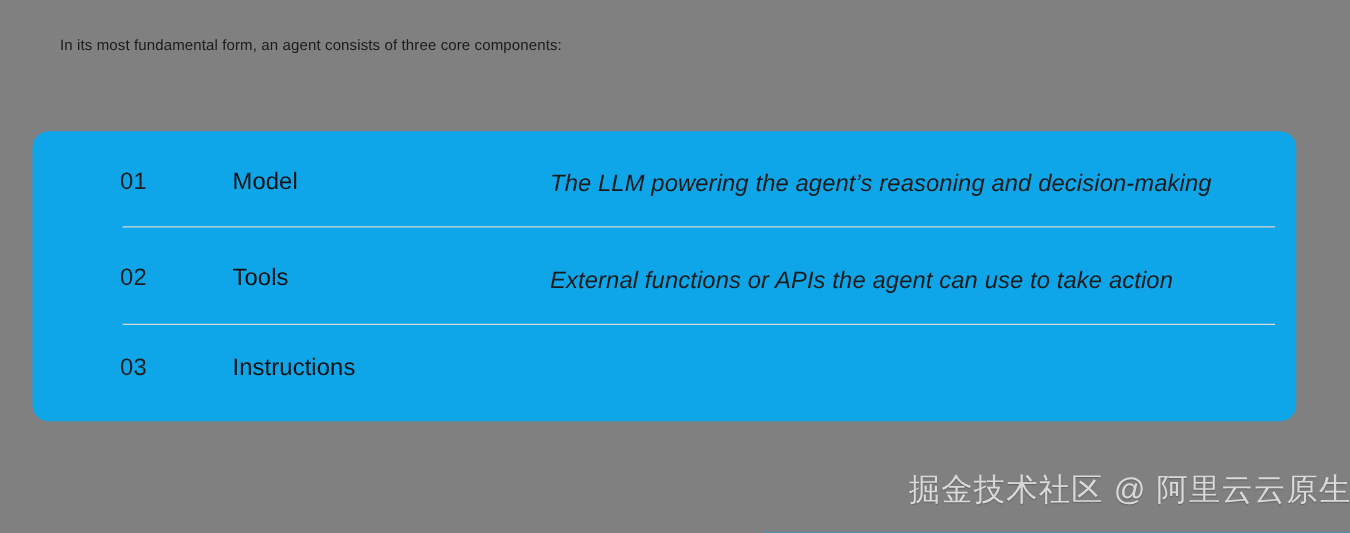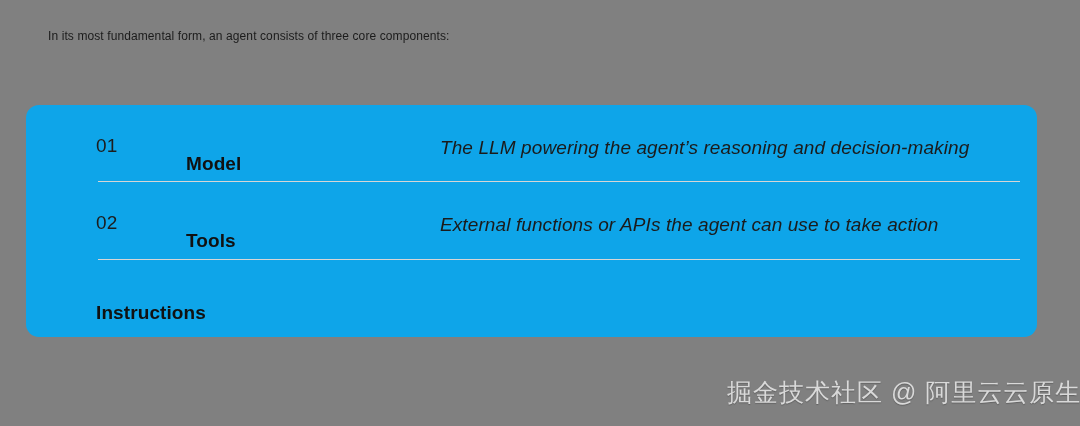--- a/index.html
+++ b/index.html
@@ -81,24 +81,23 @@
     line-height: 26px;
     color: #1d1d1d;
     letter-spacing: 0.3px;
   }
 
   .col-name {
     width: 254px;
     flex: 0 0 254px;
     font-size: 19px;
     line-height: 26px;
-    font-weight: bold;
+    font-weight: normal;
     color: #111111;
     letter-spacing: 0.1px;
-    margin-top: 18px;
   }
 
   .col-desc {
     flex: 1 1 auto;
     font-size: 19px;
     line-height: 30px;
     color: #1b1b1b;
     letter-spacing: 0.1px;
     font-style: italic;
   }
@@ -136,20 +135,21 @@
       <div class="row-inner">
         <div class="col-num">02</div>
         <div class="col-name">Tools</div>
         <div class="col-desc">External functions or APIs the agent can use to take action</div>
       </div>
       <div class="divider"></div>
     </div>
 
     <div class="row row-3">
       <div class="row-inner">
+        <div class="col-num">03</div>
         <div class="col-name">Instructions</div>
       </div>
     </div>
 
   </div>
 </div>
 
 <div class="watermark">掘金技术社区 @ 阿里云云原生</div>
 
 </body></html>

